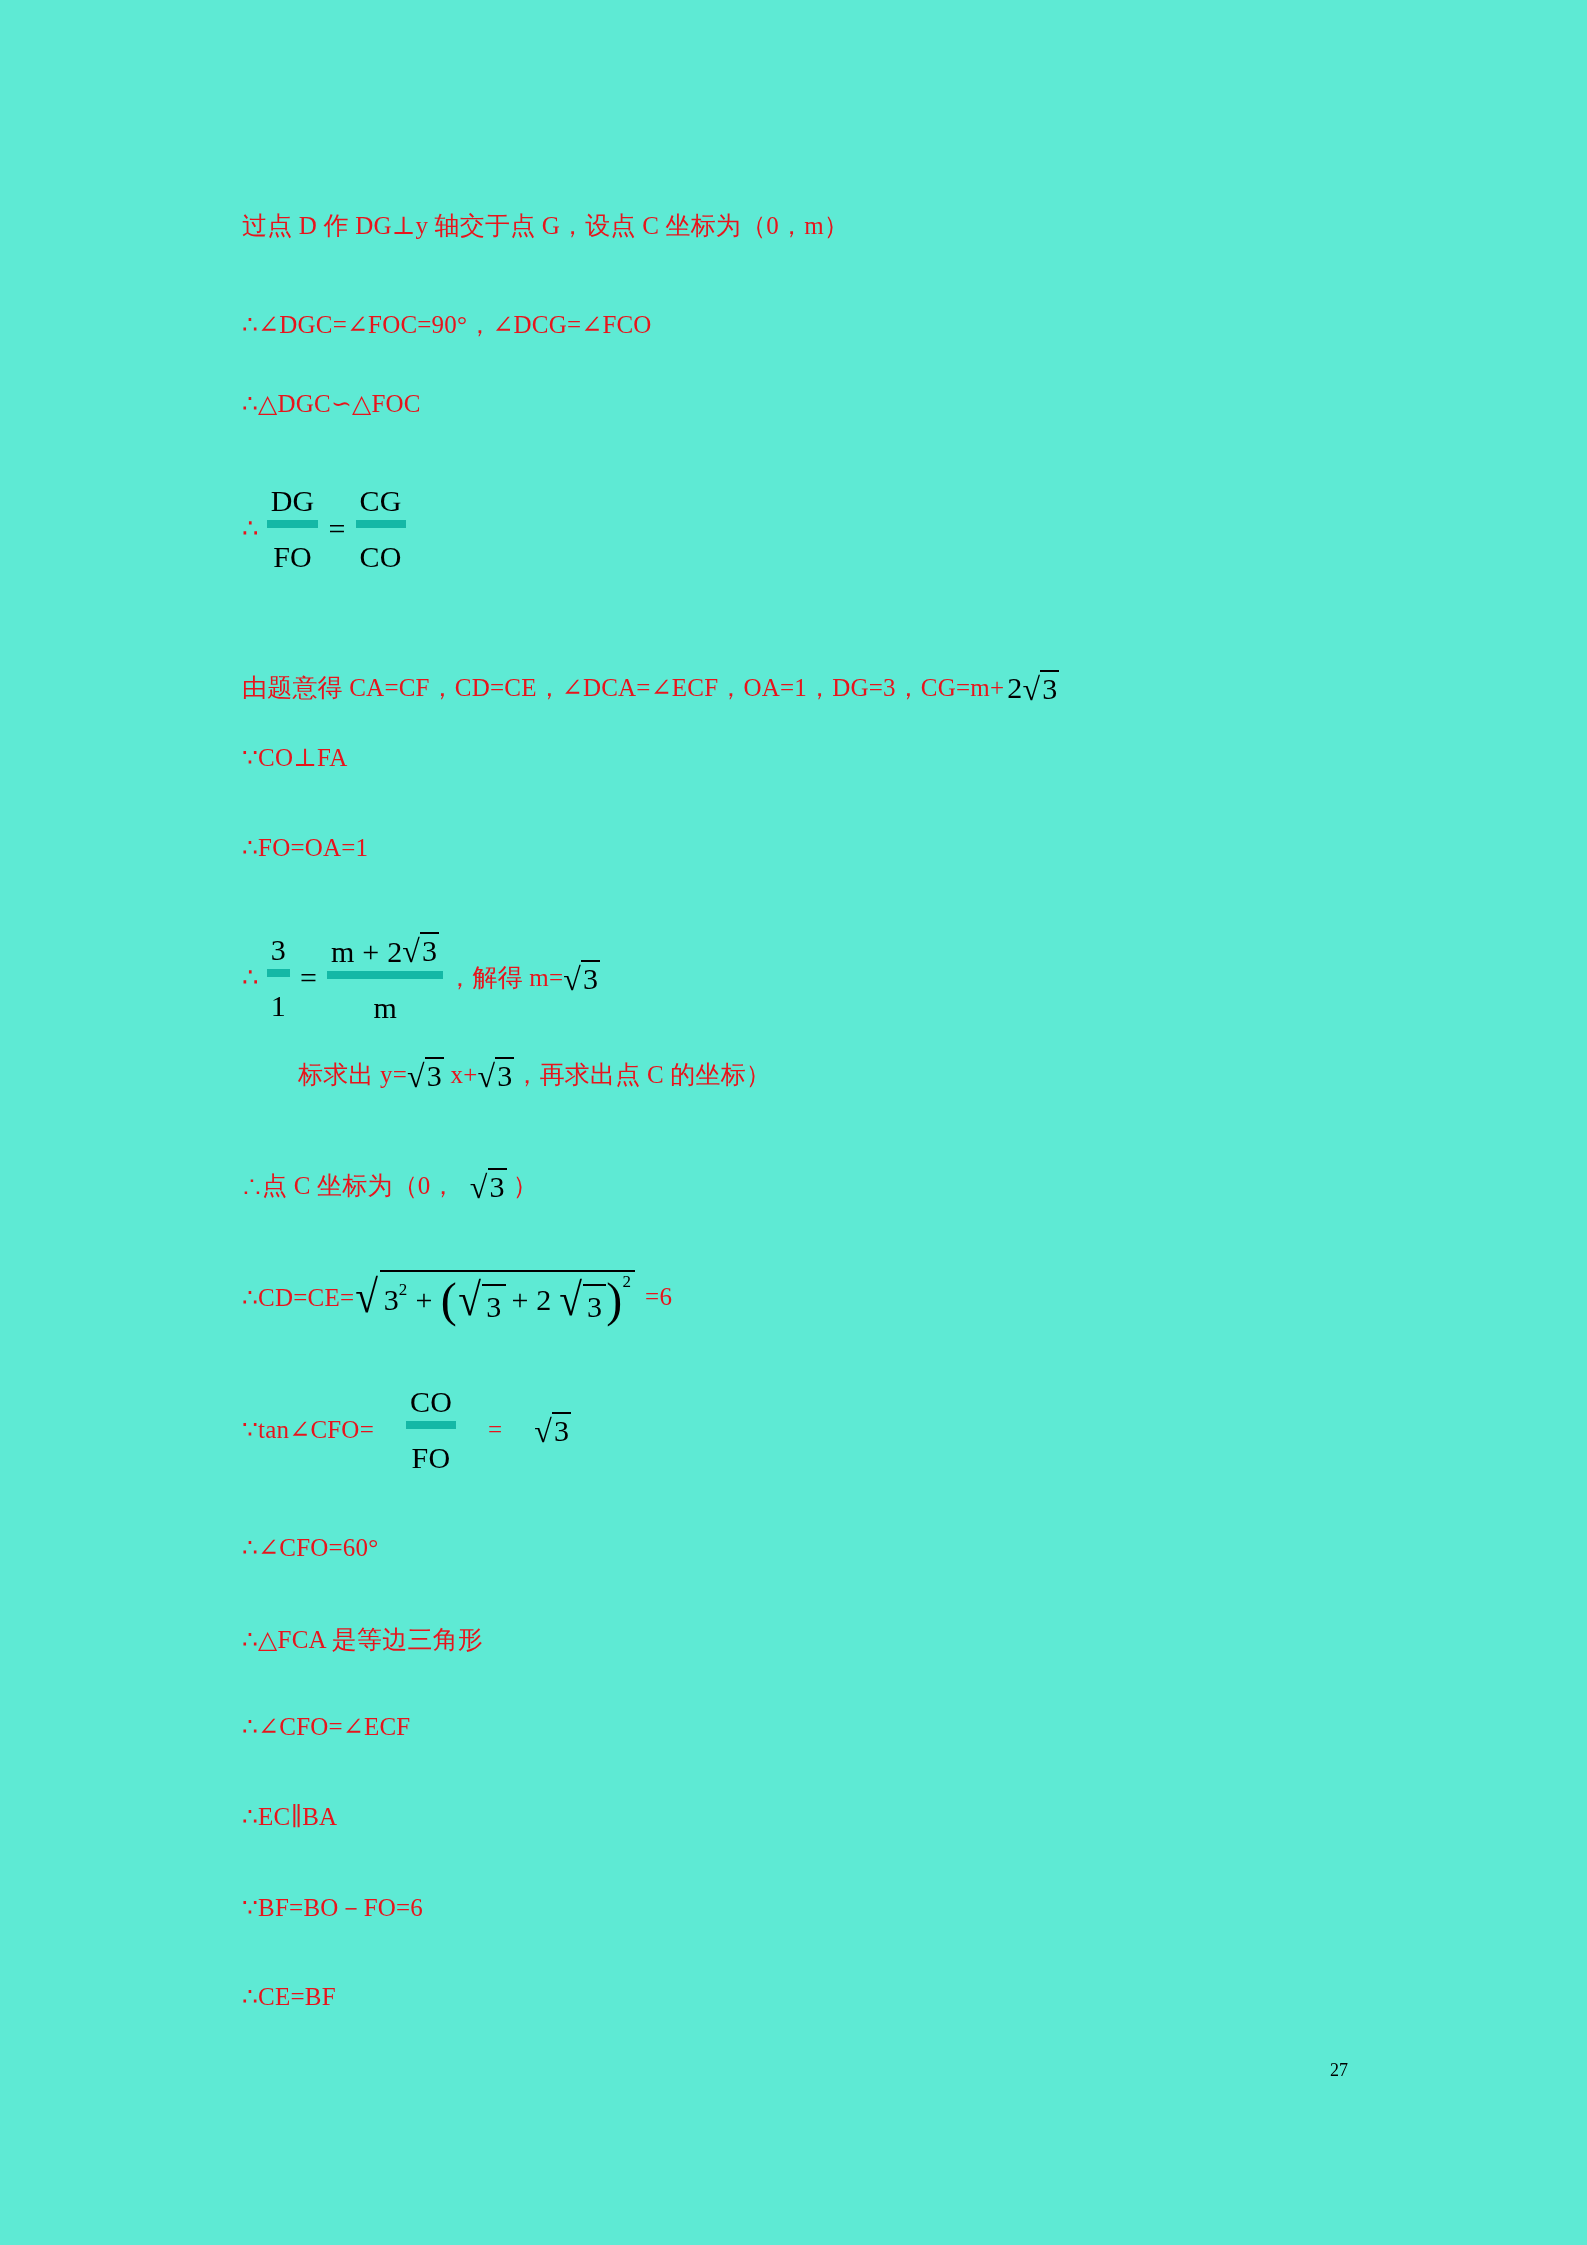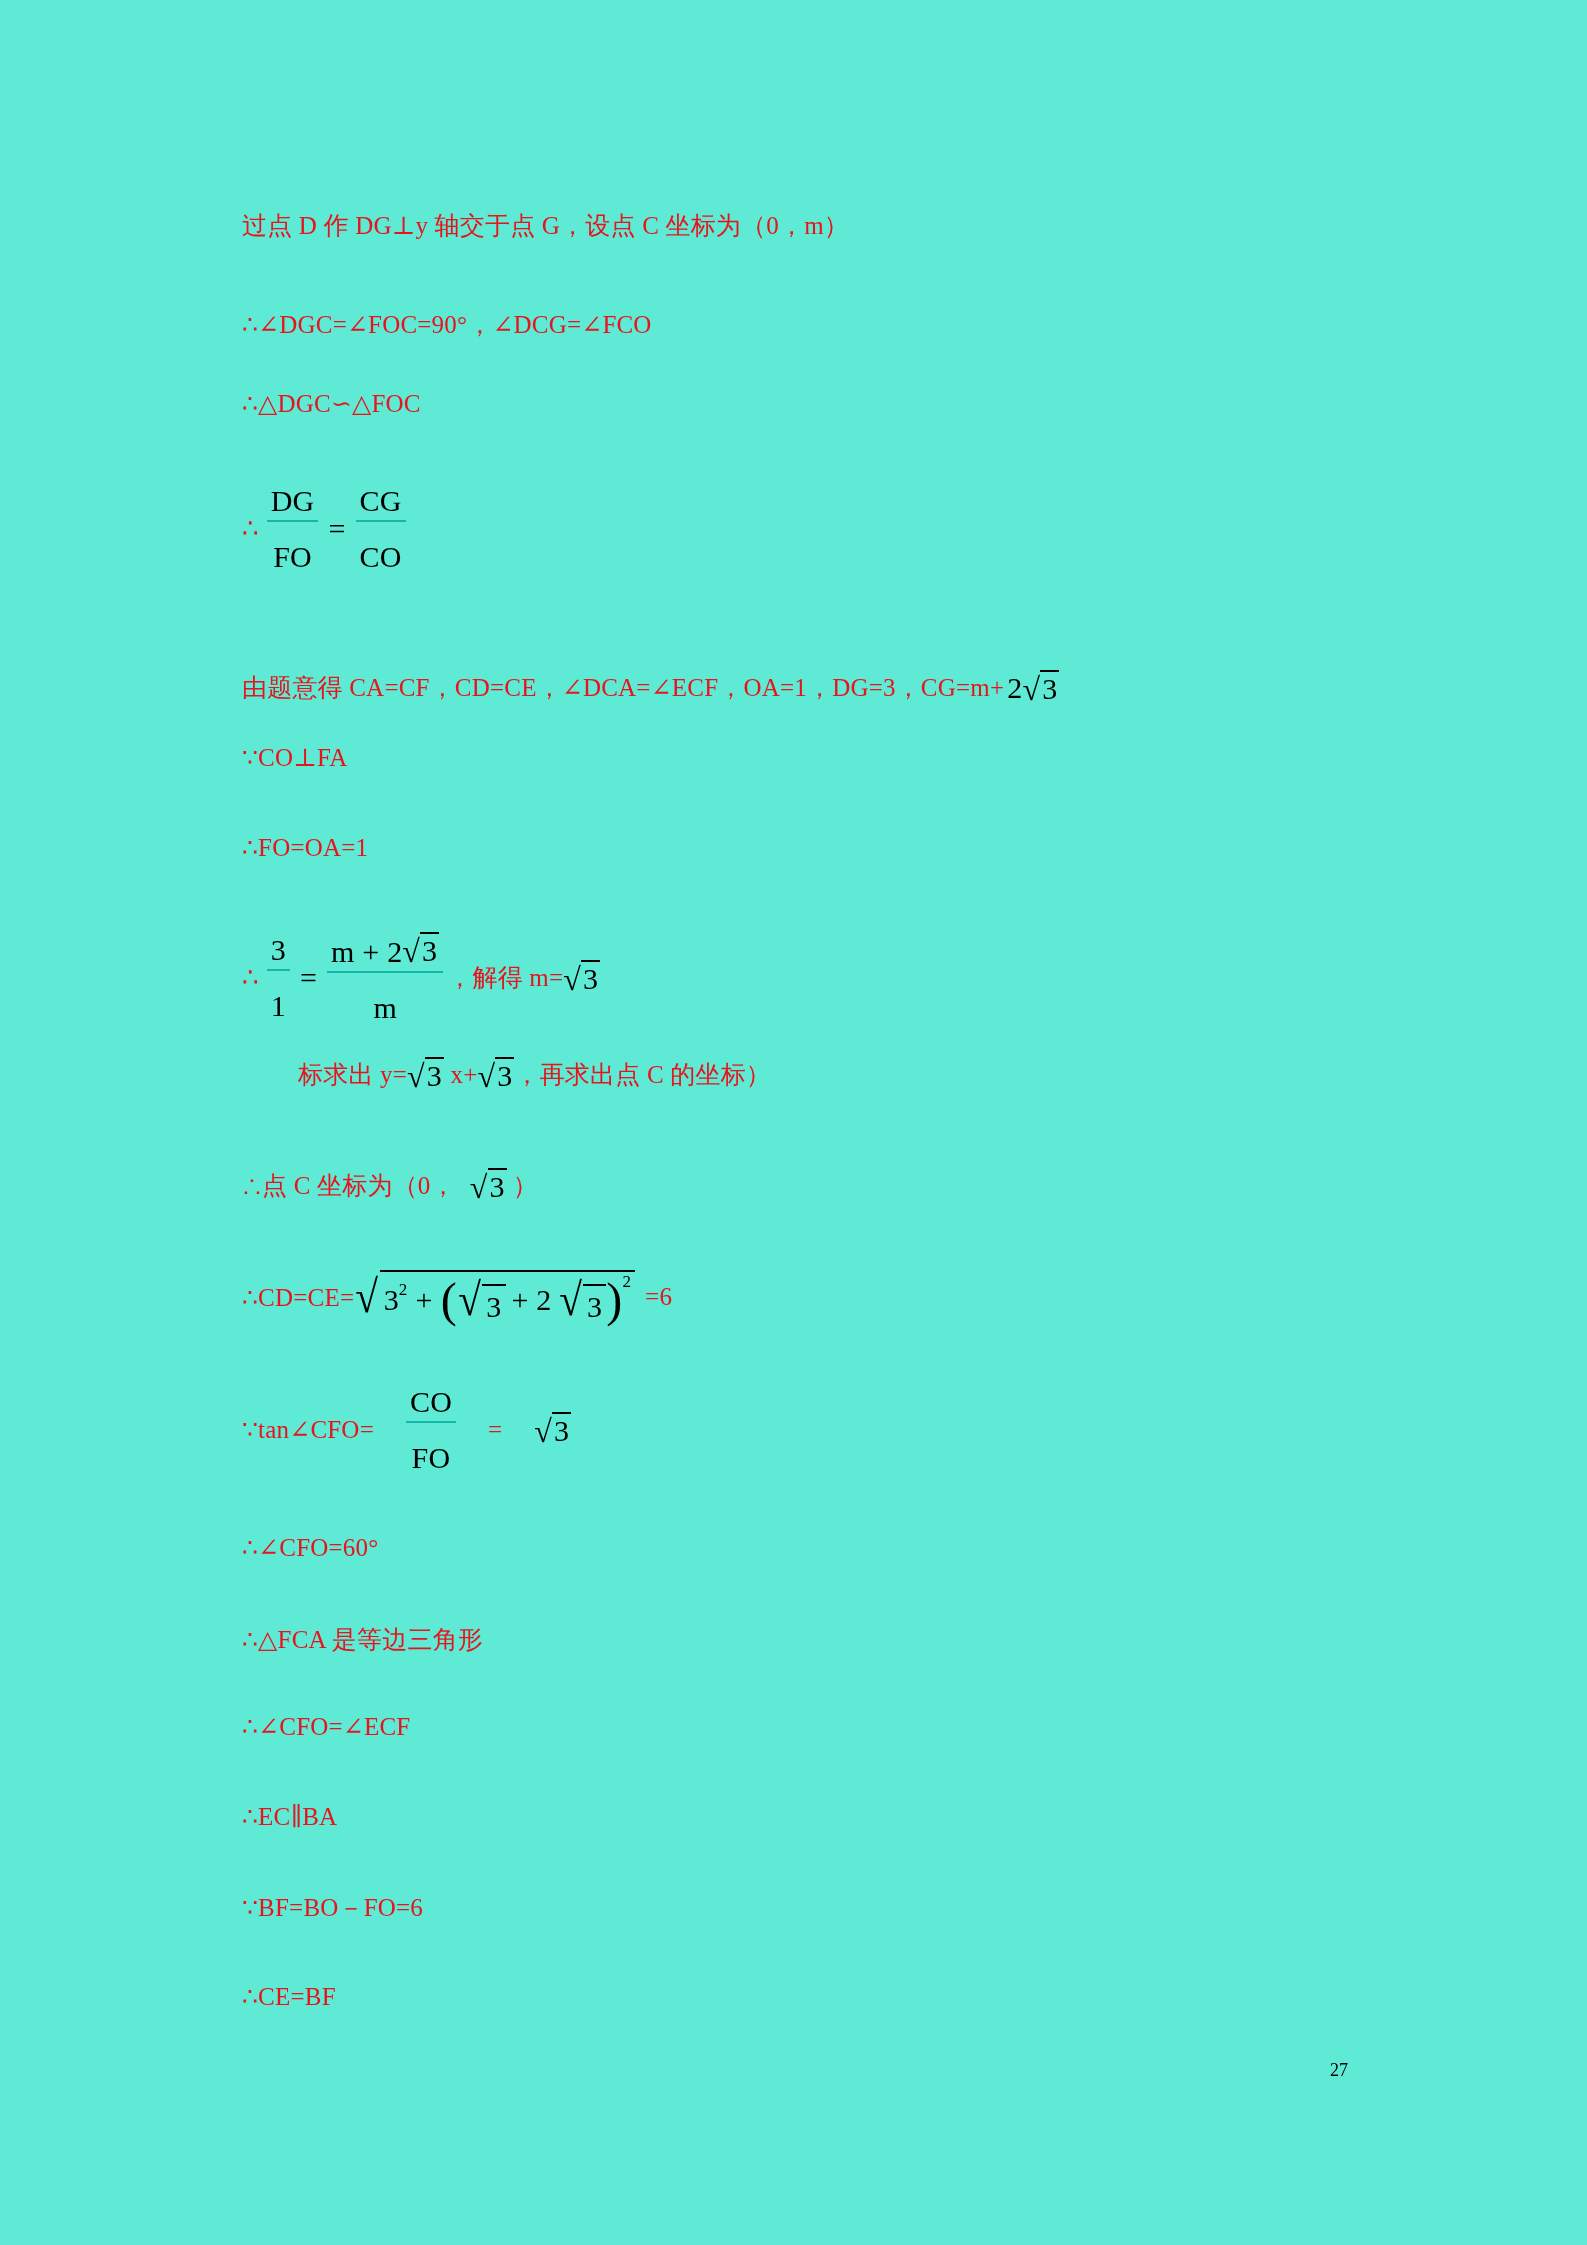--- a/index.html
+++ b/index.html
@@ -1,22 +1,22 @@
 <!DOCTYPE html>
 <html><head>
 <meta charset="utf-8">
 <style>
   html, body { margin: 0; padding: 0; background: #ffffff; }
   body { width: 1587px; height: 2245px; position: relative; overflow: hidden; }
   .page { position: absolute; left: 0; top: 0; width: 1587px; height: 2245px; background: #5eead4; }
   .line { position: absolute; left: 242px; color: #e8141c; font-family: "Liberation Serif", "DejaVu Serif", serif; font-size: 25px; white-space: nowrap; display: flex; align-items: center; letter-spacing: 0.2px; }
   .m { color: #000; font-family: "Liberation Serif", serif; font-size: 30px; }
   .frac { display: inline-flex; flex-direction: column; align-items: center; vertical-align: middle; margin: 0 4px; color: #000; font-family: "Liberation Serif", serif; font-size: 30px; line-height: 1.05; }
-  .frac .num { padding: 0 4px 3px 4px; border-bottom: 2px solid #14b8a6; }
-  .frac .den { padding: 19px 4px 0 4px; }
+  .frac .num { padding: 0 4px 3px 4px; border-bottom: 8px solid #14b8a6; }
+  .frac .den { padding: 13px 4px 0 4px; }
   .sym { color: #e8141c; font-size: 26px; margin-right: 4px; }
   .eq { color: #000; font-family: "Liberation Serif", serif; font-size: 30px; margin: 0 6px; }
   .sqrt { display: inline-flex; align-items: flex-end; color: #000; font-family: "Liberation Serif", serif; font-size: 30px; }
   .sqrt .rad { font-size: 32px; line-height: 1; }
   .sqrt .arg { border-top: 2px solid #000; padding: 0 2px; line-height: 1.1; }
   .big-sqrt { display: inline-flex; align-items: center; color: #000; font-family: "Liberation Serif", serif; font-size: 30px; }
   .big-sqrt .rad { font-size: 46px; line-height: 1; transform: scaleX(0.9); }
   .big-sqrt .arg { border-top: 2px solid #000; padding: 4px 4px 0 4px; display: inline-flex; align-items: center; }
   .paren { font-size: 48px; line-height: 1; font-weight: 300; }
   sup.m-sup { font-size: 17px; position: relative; top: -10px; color: #000; }

